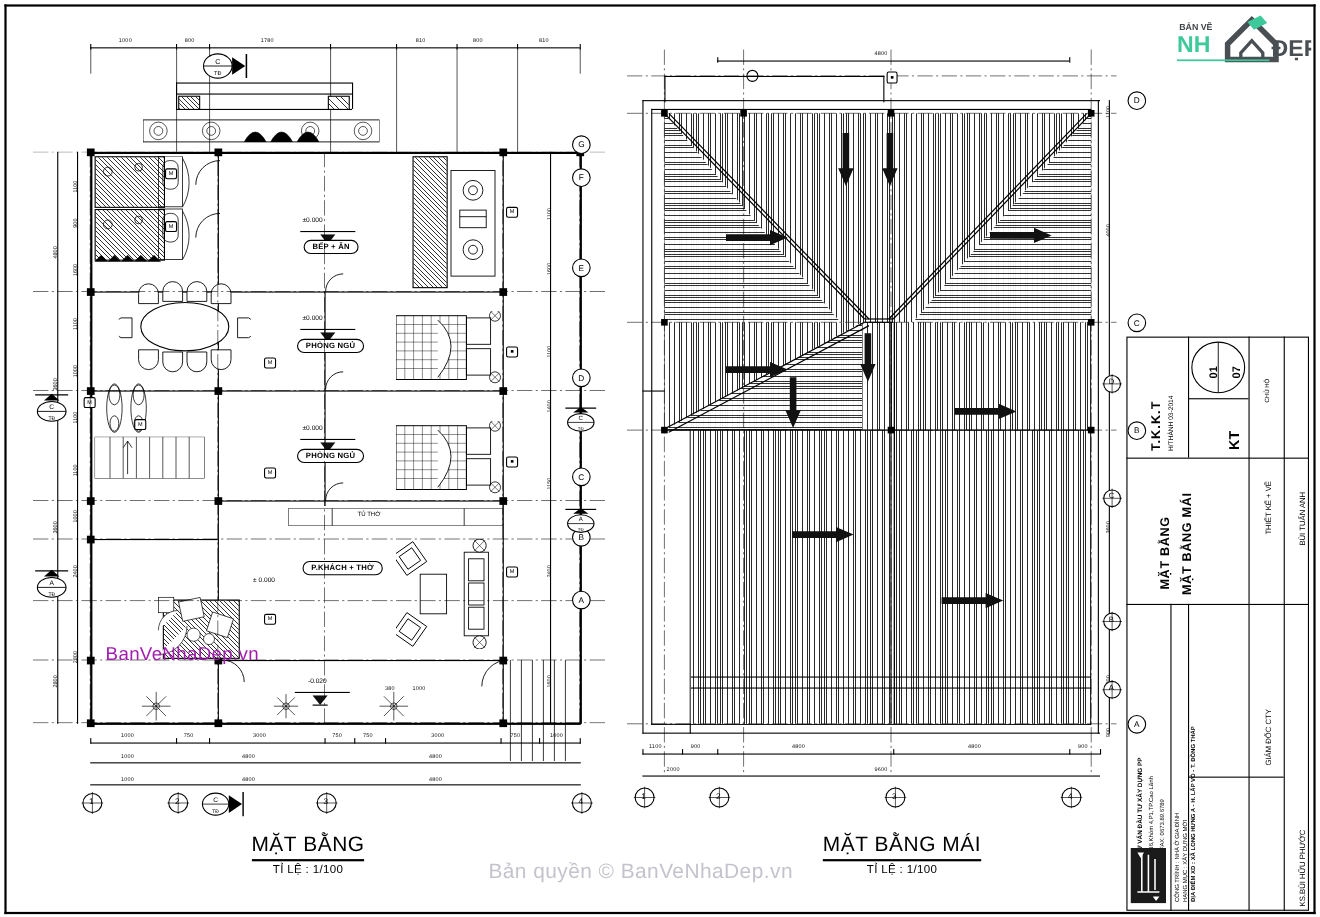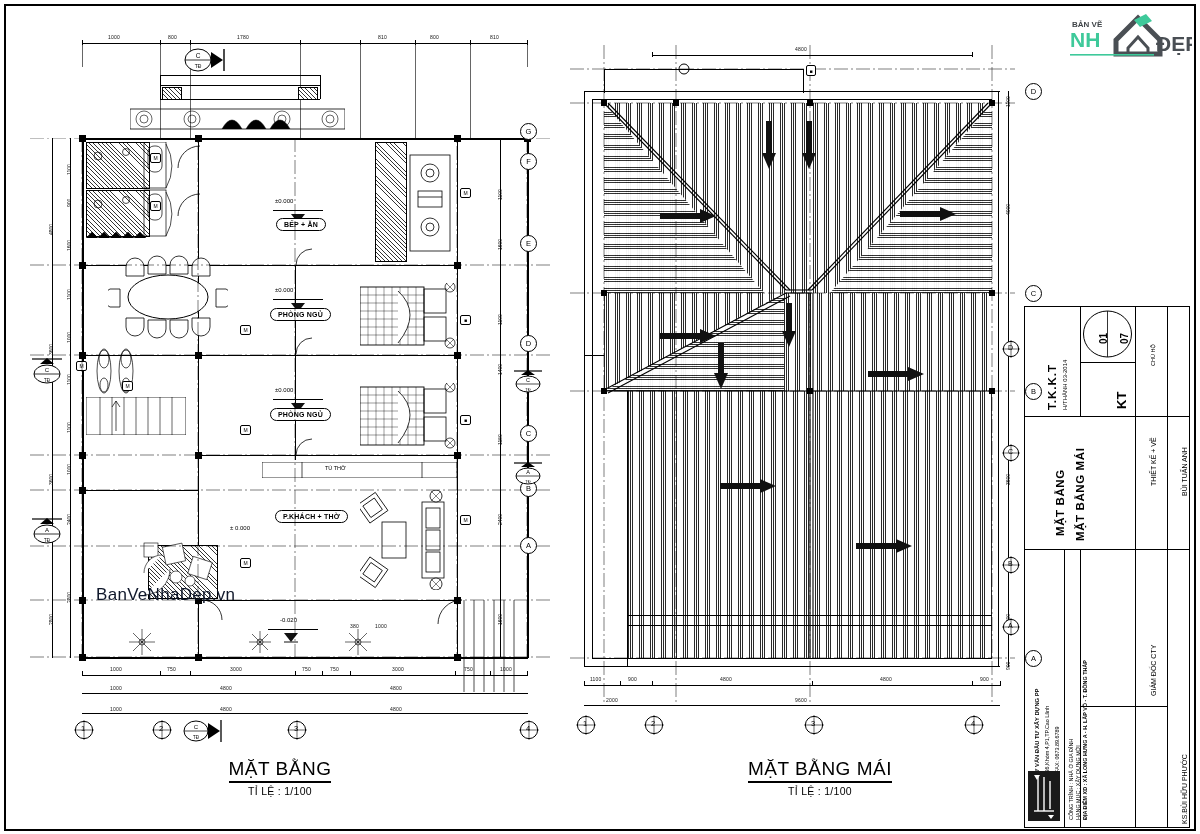--- a/index.html
+++ b/index.html
@@ -11,21 +11,21 @@
   .dim{font-size:5px;color:#111;letter-spacing:.2px;}
   .dimv{font-size:5px;color:#111;transform-origin:0 0;transform:rotate(-90deg);}
   .grid-c{position:absolute;border:1.2px solid #000;border-radius:50%;width:15px;height:15px;
           display:flex;align-items:center;justify-content:center;font-size:7.5px;background:#fff;}
   .room-lbl{position:absolute;border:1px solid #000;border-radius:7px;background:#fff;
             padding:2px 7px;font-size:7px;font-weight:bold;letter-spacing:.2px;}
   .ttl{position:absolute;text-align:center;}
   .ttl .big{font-size:19px;letter-spacing:.5px;border-bottom:2px solid #000;padding-bottom:1px;display:inline-block;}
   .ttl .sc{font-size:10.5px;margin-top:2px;letter-spacing:.3px;}
   .wm{position:absolute;color:#b9b9c4;font-size:19px;letter-spacing:.4px;opacity:.85;}
-  .wm2{position:absolute;color:#0f172a;font-size:17px;letter-spacing:.3px;}
+  .wm2{position:absolute;color:#a21caf;font-size:17px;letter-spacing:.3px;}
   .tb{position:absolute;border:1px solid #000;box-sizing:border-box;}
   .vtxt{position:absolute;transform-origin:0 0;transform:rotate(-90deg);white-space:nowrap;}
   .hatch-v{background-image:repeating-linear-gradient(90deg,#2a2a2a 0px,#2a2a2a .6px,#ffffff .6px,#ffffff 2.2px);}
   .hatch-h{background-image:repeating-linear-gradient(0deg,#2a2a2a 0px,#2a2a2a .6px,#ffffff .6px,#ffffff 2.2px);}
   .hatch-d{background-image:repeating-linear-gradient(45deg,#333 0px,#333 .6px,#fff .6px,#fff 3px);}
   .wall{background:#000;}
   .tick{position:absolute;width:1px;height:5px;background:#000;}
   .lvl{position:absolute;font-size:6px;}
   .sq{position:absolute;border:1px solid #000;background:#fff;display:flex;align-items:center;justify-content:center;font-size:5px;border-radius:2px;}
   .logo{position:absolute;display:flex;align-items:center;}
@@ -803,20 +803,21 @@
       </svg>
       <div class="txt" style="left:7px;top:4px;font-size:7.5px;">4</div>
     </div>
   </div>
 
   <div class="ttl" style="left:700px;top:758px;width:240px;">
     <div class="big">MẶT BẰNG MÁI</div>
     <div class="sc">TỈ LỆ : 1/100</div>
   </div>
 
+  <div class="wm" style="left:444px;top:782px;">Bản quyền © BanVeNhaDep.vn</div>
 
   <div class="abs" style="left:1024px;top:306px;width:166px;height:522px;">
 
     <div class="tb" style="left:0;top:0;width:166px;height:522px;"></div>
 
     <div class="ln" style="left:0;top:110px;width:166px;height:1px;"></div>
     <div class="ln" style="left:0;top:243px;width:166px;height:1px;"></div>
 
     <div class="ln" style="left:56px;top:0;width:1px;height:110px;"></div>
     <div class="ln" style="left:111px;top:0;width:1px;height:522px;"></div>

